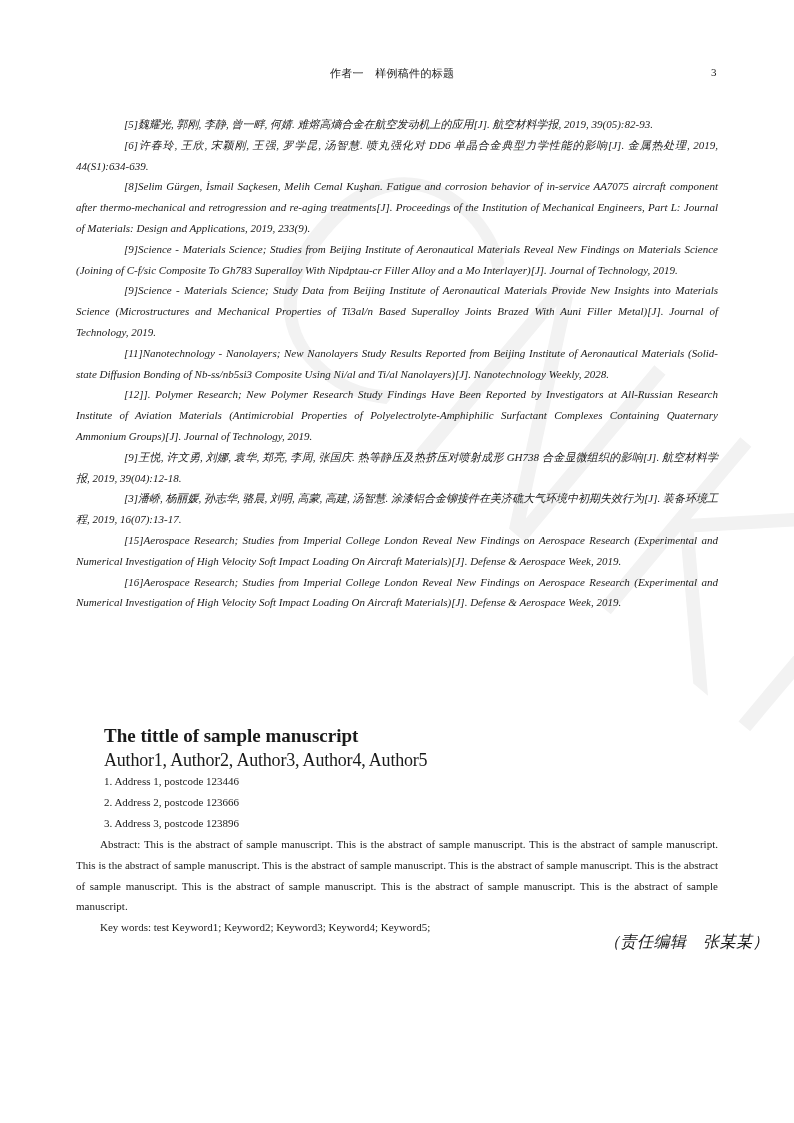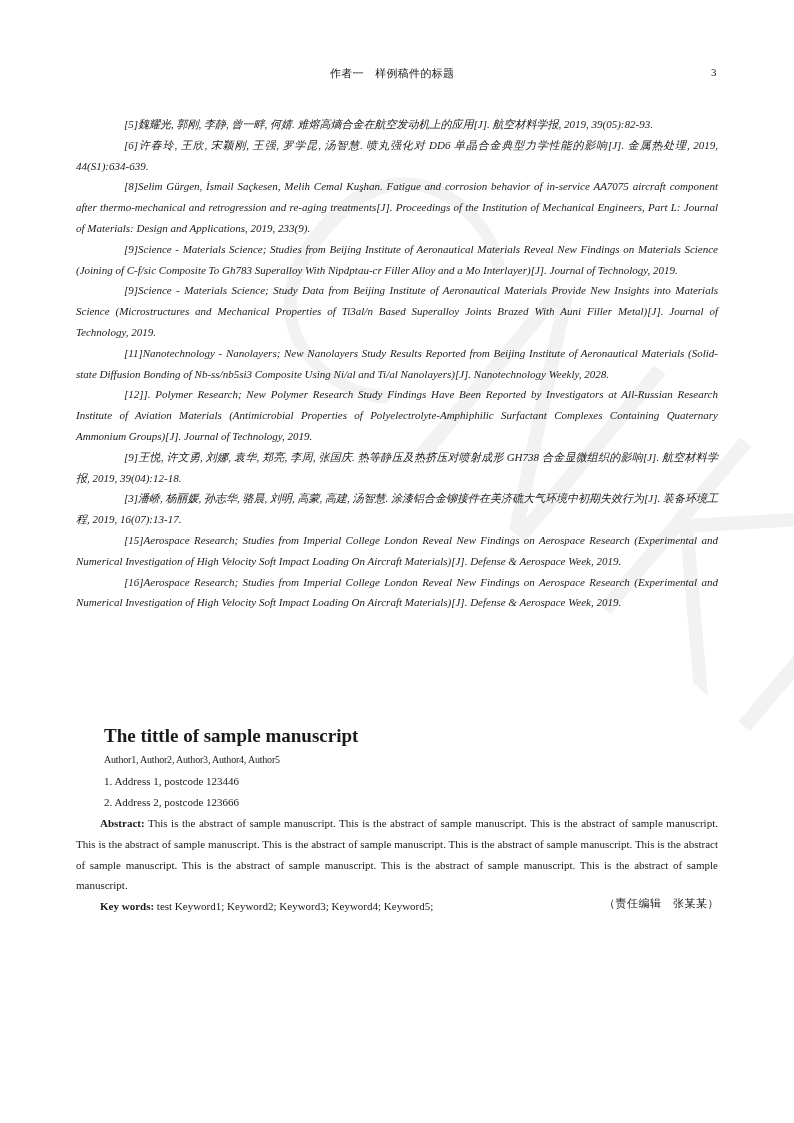--- a/index.html
+++ b/index.html
@@ -8,26 +8,26 @@
   .page { position: absolute; left: 0; top: 0; width: 794px; height: 1123px; }
   .running-header { position: absolute; top: 66px; left: 0; width: 790px; height: 16px; font-size: 11px; padding-left: 46px; }
   .running-header .title { position: absolute; left: 330px; top: 0; letter-spacing: 0.3px; }
   .running-header .pageno { position: absolute; left: 711px; top: 0; }
   .refs { position: absolute; left: 76px; top: 114px; width: 642px; font-style: italic; }
   .ref { font-size: 11px; line-height: 20.8px; text-align: justify; text-indent: 24px; margin: 0; }
   .ref .num { display: inline-block; min-width: 31px; }
   .ref.wide-num .num { min-width: 26px; }
   .article { position: absolute; left: 76px; top: 707px; width: 642px; margin-top: 16px; }
   .article-title { font-size: 19px; font-weight: bold; margin: 0 0 0 28px; line-height: 26px; }
-  .authors { font-size: 10px; margin: 0 0 0 28px; line-height: 22px; letter-spacing: -0.2px; }
+  .authors { font-size: 18px; margin: 0 0 0 28px; line-height: 22px; letter-spacing: -0.2px; }
   .address { font-size: 11px; margin: 0 0 0 28px; line-height: 21px; }
   .abstract { font-size: 11px; line-height: 20.8px; text-align: justify; text-indent: 24px; margin: 0; }
-  .abstract b, .keywords b { font-weight: bold; }
+  .abstract b, .keywords b { font-weight: normal; }
   .keywords { font-size: 11px; line-height: 20.8px; text-indent: 24px; margin: 0; }
-  .editor { position: absolute; left: 604px; top: 896px; font-size: 11px; letter-spacing: 0.5px; }
+  .editor { position: absolute; left: 604px; top: 932px; font-size: 16px; letter-spacing: 0.5px; font-style: italic; }
   .watermark { position: absolute; left: 170px; top: 250px; width: 600px; height: 500px; pointer-events: none; }
   .watermark span { position: absolute; font-family: "DejaVu Sans", sans-serif; font-size: 300px; color: #f2f2f2;
                     transform: rotate(40deg); transform-origin: center; white-space: nowrap; font-weight: 200; left: 40px; top: 20px; }
   .content { position: relative; z-index: 1; }
 </style>
 </head>
 <body>
 
 <div class="page">
 
@@ -53,19 +53,20 @@
       <p class="ref wide-num"><span class="num">[3]</span><span>潘峤, 杨丽媛, 孙志华, 骆晨, 刘明, 高蒙, 高建, 汤智慧. 涂漆铝合金铆接件在美济礁大气环境中初期失效行为[J]. 装备环境工程, 2019, 16(07):13-17.</span></p>
       <p class="ref wide-num"><span class="num">[15]</span><span>Aerospace Research; Studies from Imperial College London Reveal New Findings on Aerospace Research (Experimental and Numerical Investigation of High Velocity Soft Impact Loading On Aircraft Materials)[J]. Defense &amp; Aerospace Week, 2019.</span></p>
       <p class="ref wide-num"><span class="num">[16]</span><span>Aerospace Research; Studies from Imperial College London Reveal New Findings on Aerospace Research (Experimental and Numerical Investigation of High Velocity Soft Impact Loading On Aircraft Materials)[J]. Defense &amp; Aerospace Week, 2019.</span></p>
     </div>
 
     <div class="article">
       <h1 class="article-title">The tittle of sample manuscript</h1>
       <p class="authors">Author1, Author2, Author3, Author4, Author5</p>
       <p class="address">1. Address 1, postcode 123446</p>
       <p class="address">2. Address 2, postcode 123666</p>
+      <p class="address">3. Address 3, postcode 123896</p>
       <p class="abstract"><b>Abstract:</b> <span>This is the abstract of sample manuscript. This is the abstract of sample manuscript. This is the abstract of sample manuscript. This is the abstract of sample manuscript. This is the abstract of sample manuscript. This is the abstract of sample manuscript. This is the abstract of sample manuscript. This is the abstract of sample manuscript. This is the abstract of sample manuscript. This is the abstract of sample manuscript.</span></p>
       <p class="keywords"><b>Key words:</b> <span>test Keyword1; Keyword2; Keyword3; Keyword4; Keyword5;</span></p>
     </div>
 
     <div class="editor">（责任编辑　张某某）</div>
   </div>
 </div>
 
 </body></html>

